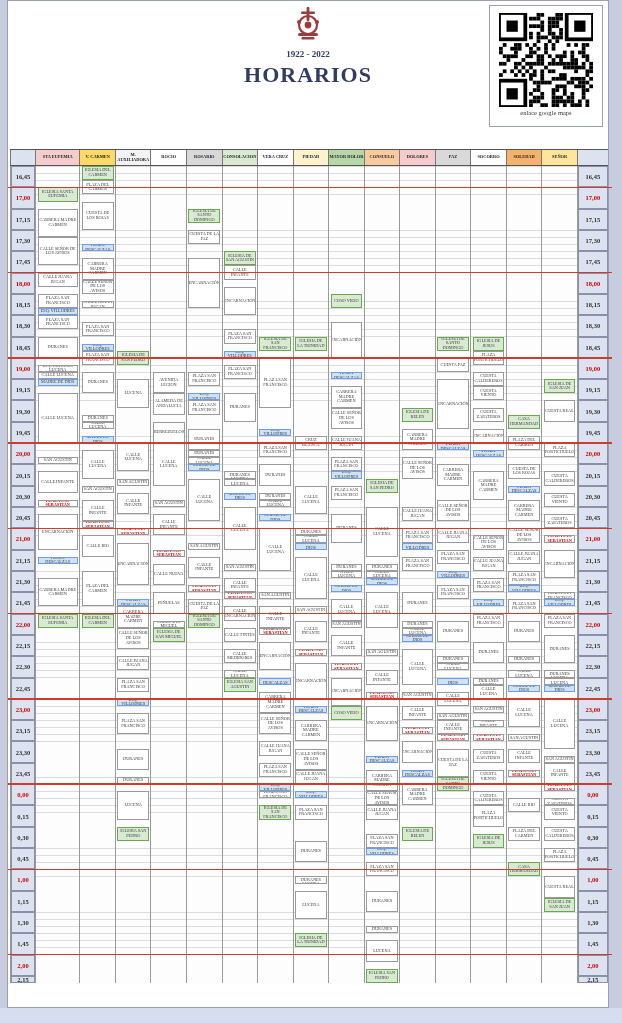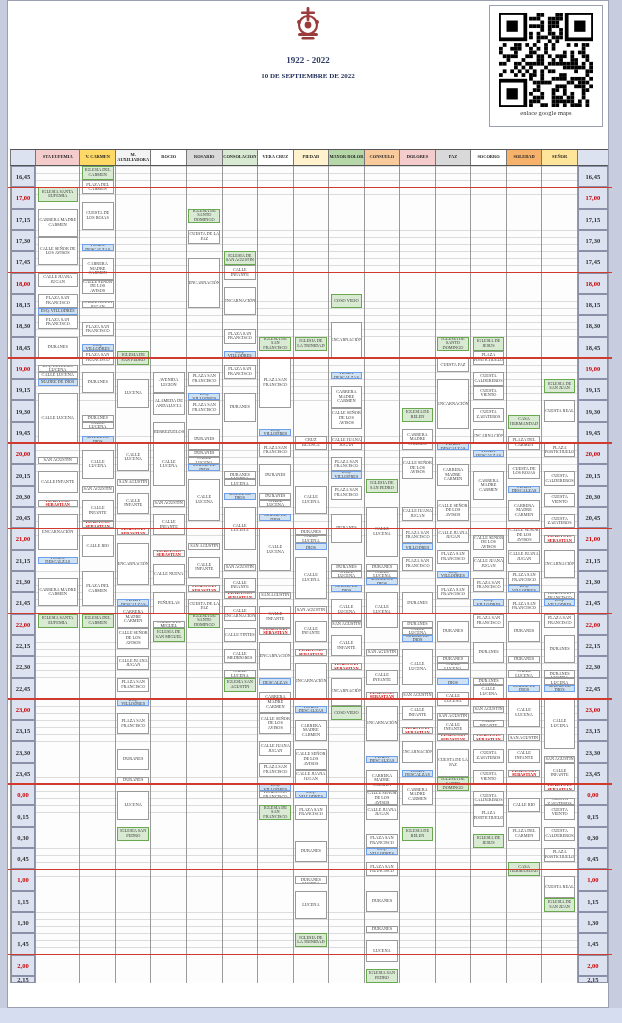--- a/index.html
+++ b/index.html
@@ -5,21 +5,21 @@
   html,body{margin:0;padding:0;}
   body{width:622px;height:1023px;background:#c7cdde;position:relative;overflow:hidden;
        font-family:"Liberation Serif", serif;}
   .sheet{position:absolute;left:7px;top:0;width:602px;height:1008px;background:#ffffff;
          border:1px solid #9aa0b0;box-sizing:border-box;}
   
   .doc-head{position:absolute;left:0;top:0;width:100%;height:146px;}
   .crest{position:absolute;left:50%;top:4px;transform:translateX(-50%);}
   .titles{position:absolute;left:0;top:46px;width:100%;text-align:center;color:#2f3c63;}
   .t1{font-size:9.5px;font-weight:bold;}
-  .t2{font-size:9px;font-weight:bold;margin-top:8px;}
+  .t2{font-size:9px;font-weight:bold;margin-top:2px;}
   .t3{font-size:22px;font-weight:bold;letter-spacing:1px;margin-top:3px;}
   .t4{font-size:13px;font-weight:bold;margin-top:1px;}
   .t5{font-size:7px;font-weight:bold;margin-top:7px;color:#22305a;}
   .qrbox{position:absolute;right:5px;top:4px;width:114px;height:122px;background:#fff;
          border:1px solid #9aa0b0;box-sizing:border-box;text-align:center;}
   .qrbox .qr{margin:7px auto 2px auto;width:94px;height:94px;display:block;}
   .qrcap{font-size:6.5px;color:#333;}
   
   .tablewrap{position:absolute;left:2px;top:148px;width:598px;}
   .hdr{display:flex;height:15px;border-top:1px solid #555;border-bottom:1px solid #555;}
@@ -58,21 +58,21 @@
           <circle cx="15" cy="20" r="3.4"></circle>
           <rect x="5" y="28" width="20" height="3" rx="1.5"></rect>
           <rect x="8.5" y="32" width="13" height="2.4" rx="1.2"></rect>
           <circle cx="6" cy="17" r="2"></circle>
             <circle cx="24" cy="17" r="2"></circle>
         </g>
       </svg>
     </span>
     <div class="titles">
       <div class="t2">1922 - 2022</div>
-      <div class="t5">10 DE SEPTIEMBRE DE 2022</div>
+      <div class="t3">HORARIOS</div>
     </div>
     <div class="qrbox">
       <svg class="qr" id="qrsvg" viewBox="0 0 25 25">
           <g fill="#000">
             <rect x="10" y="0" width="1" height="1"></rect>
             <rect x="11" y="0" width="1" height="1"></rect>
             <rect x="15" y="0" width="1" height="1"></rect>
             <rect x="16" y="0" width="1" height="1"></rect>
             <rect x="8" y="1" width="1" height="1"></rect>
             <rect x="9" y="1" width="1" height="1"></rect>

